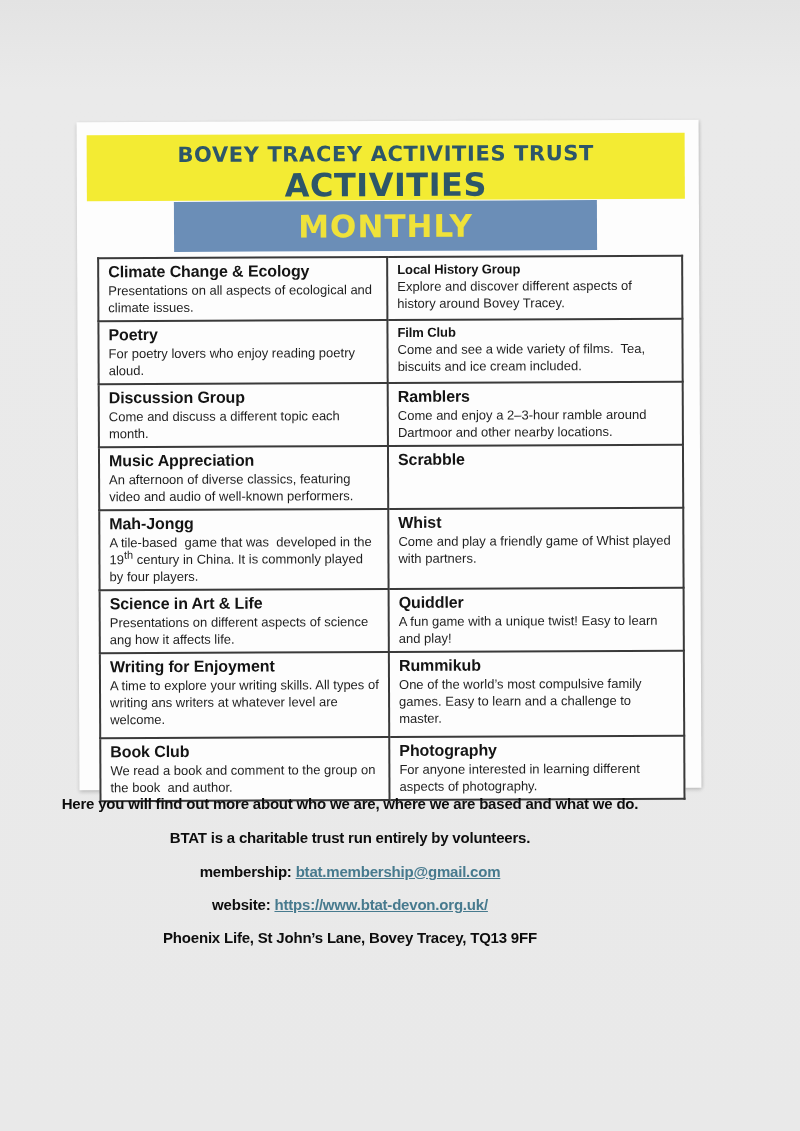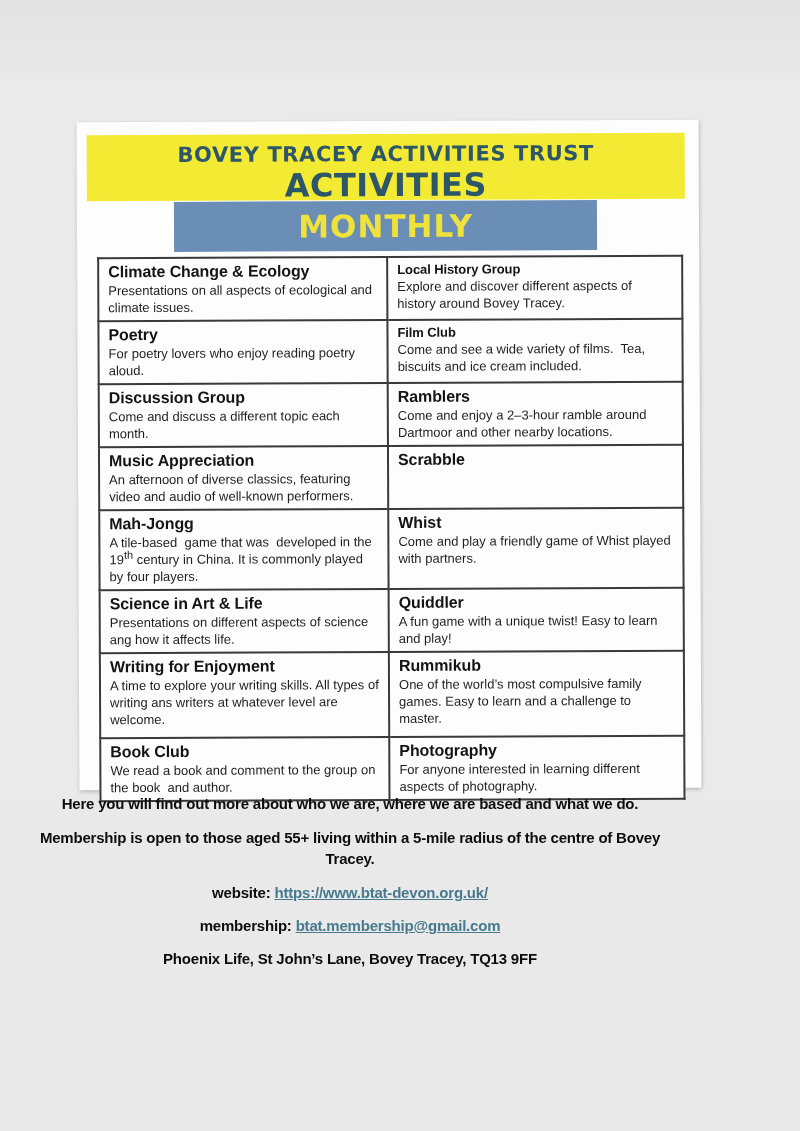--- a/index.html
+++ b/index.html
@@ -164,17 +164,17 @@
           <div class="cell-title">Photography</div>
           <div class="cell-desc">For anyone interested in learning different aspects of photography.</div>
         </td>
       </tr>
     </tbody>
   </table>
 </div>
 
 <div class="footer">
   <p>Here you will find out more about who we are, where we are based and what we do.</p>
-  <p class="narrow">Membership is open to those aged 55+ living within a 5-mile radius of the centre of Bovey Tracey.</p>
+  <p>BTAT is a charitable trust run entirely by volunteers.</p>
+  <p class="gap"><span>membership: </span><a class="link">btat.membership@gmail.com</a></p>
   <p class="gap"><span>website: </span><a class="link">https://www.btat-devon.org.uk/</a></p>
-  <p class="gap"><span>membership: </span><a class="link">btat.membership@gmail.com</a></p>
   <p>Phoenix Life, St John’s Lane, Bovey Tracey, TQ13 9FF</p>
 </div>
 
 </body></html>

